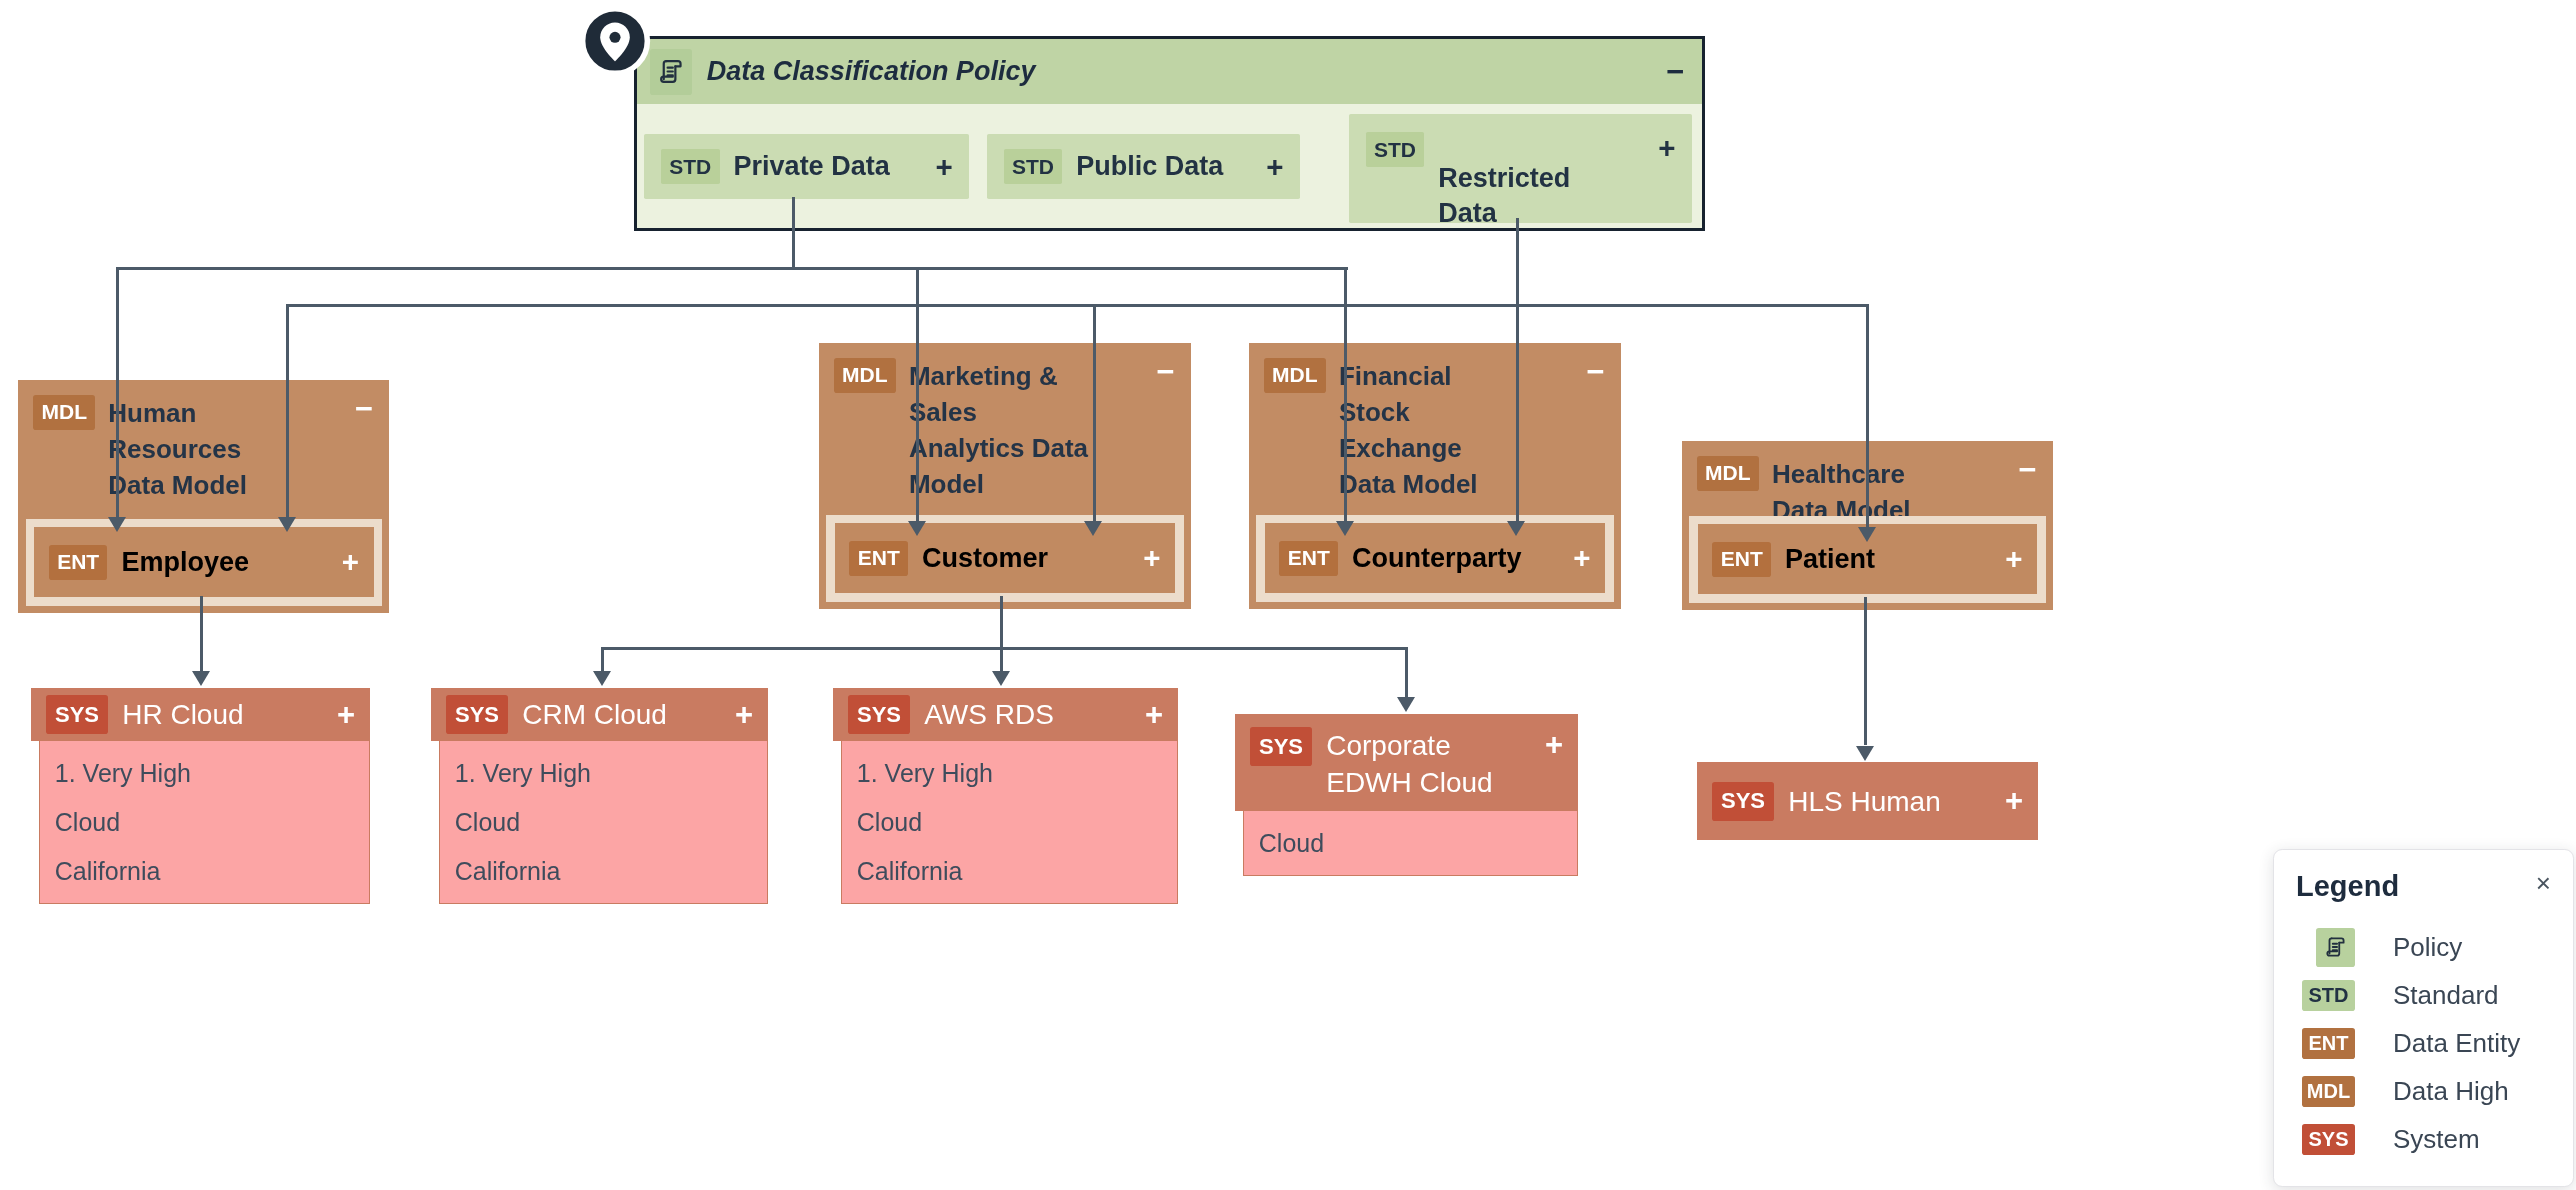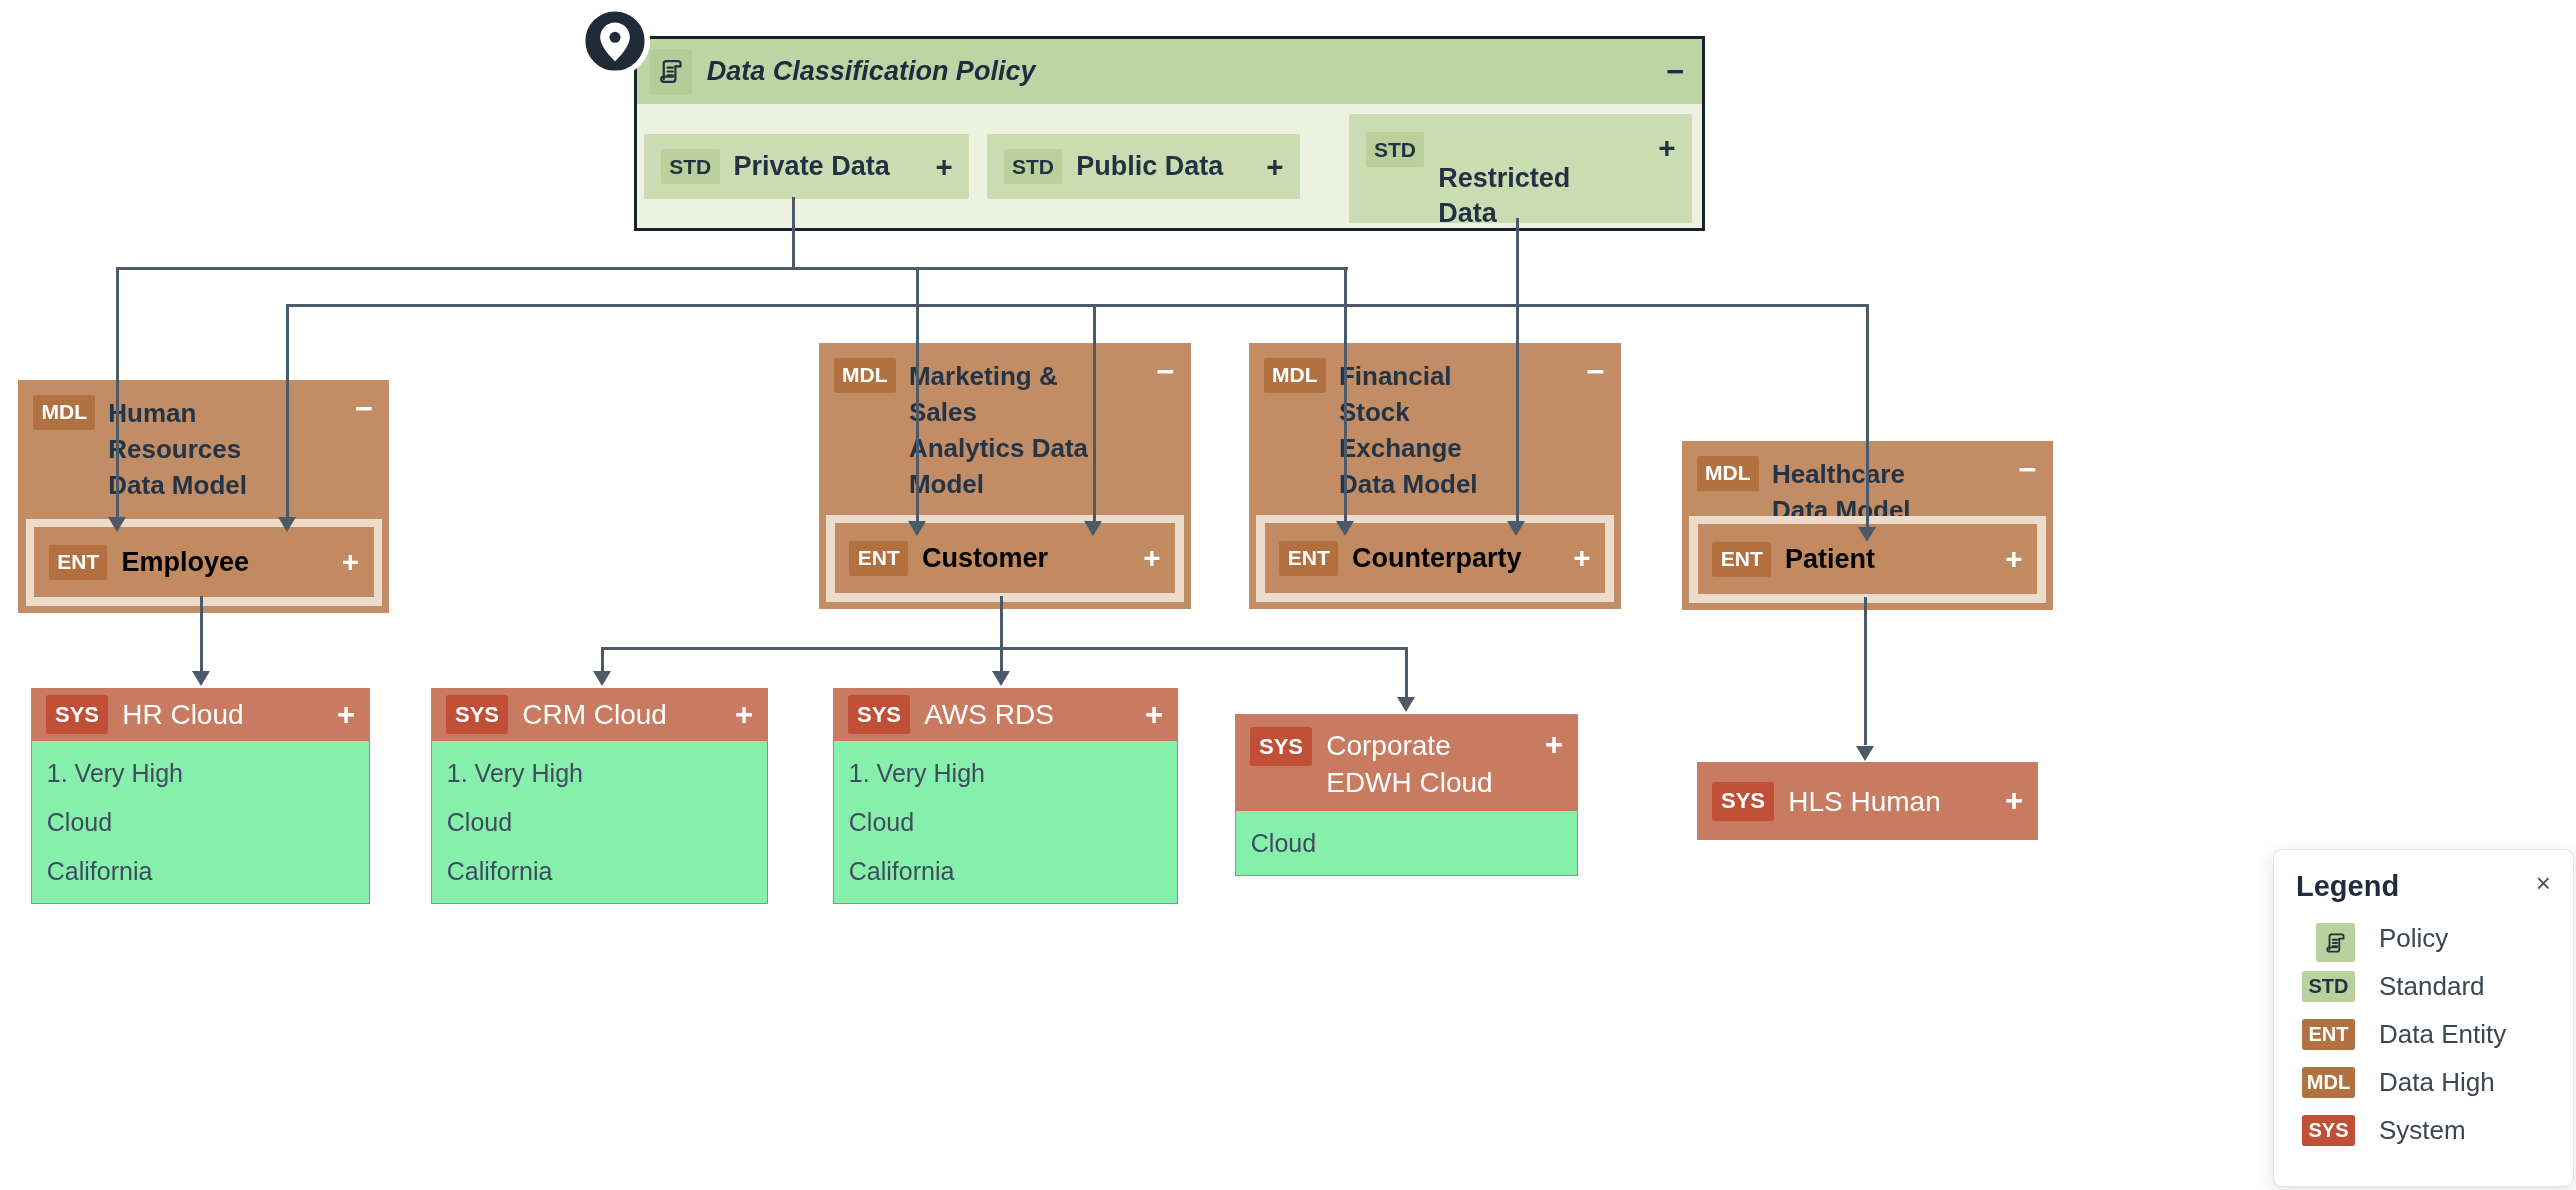--- a/index.html
+++ b/index.html
@@ -41,30 +41,30 @@
   .ent-label{margin-left:14px;font-size:27px;font-weight:bold;color:#000000;}
   .ent-plus{margin-left:auto;font-size:29.5px;font-weight:bold;color:#ffffff;}
 
   
   .sys-box{position:absolute;display:flex;flex-direction:column;box-sizing:border-box;z-index:2;}
   .sys-header{background:#c97b61;display:flex;align-items:center;padding:0 14.8px;box-sizing:border-box;}
   .sys-header.multi{align-items:flex-start;padding-top:13px;}
   .sys-tag{background:#c14f37;border-radius:2.8px;color:#ffffff;font-size:22px;font-weight:bold;padding:6.5px 9.2px;flex:0 0 auto;}
   .sys-title{margin-left:14px;font-size:28px;font-weight:normal;color:#ffffff;line-height:37px;max-width:189px;}
   .sys-plus{margin-left:auto;font-size:31px;font-weight:bold;color:#ffffff;}
-  .sys-body{flex:1;background:#86efac;border:1.8px solid #c97b61;border-top:none;padding:7.4px 14.8px;box-sizing:border-box;}
+  .sys-body{flex:1;background:#fca5a5;border:1.8px solid #c97b61;border-top:none;padding:7.4px 14.8px;box-sizing:border-box;margin-left:8px;}
   .sys-attr{font-size:25px;color:#3e4c5c;line-height:49px;white-space:nowrap;}
 
   
   .legend{position:absolute;left:2273px;top:849px;width:301px;height:338px;background:#ffffff;border:1.8px solid #e3e3e7;border-radius:9.2px;box-shadow:0 3.7px 14.8px rgba(40,50,60,.14);box-sizing:border-box;padding:20px 22px;z-index:8;}
   .legend-head{display:flex;align-items:flex-start;}
   .legend-title{font-size:29px;font-weight:bold;color:#1e2c3e;}
   .legend-close{margin-left:auto;font-size:26px;color:#4a5560;line-height:26px;cursor:default;}
   .legend-items{margin-top:20px;}
-  .legend-row{display:flex;height:48px;}
+  .legend-row{display:flex;align-items:center;height:48px;gap:14px;}
   .legend-chip-cell{width:59px;display:flex;justify-content:flex-end;flex:0 0 auto;}
   .lg-chip{border-radius:2.8px;font-size:20px;font-weight:bold;display:flex;align-items:center;justify-content:center;}
   .lg-chip.green{background:#b8d19e;color:#223243;width:53px;height:31px;}
   .lg-chip.brown{background:#b17140;color:#ffffff;width:53px;height:31px;}
   .lg-chip.red{background:#c14f37;color:#ffffff;width:53px;height:31px;}
   .lg-chip.square{background:#b8d19e;width:39px;height:39px;}
   .legend-label{margin-left:24px;font-size:26px;color:#3a4654;}
 </style>
 </head>
 <body>

